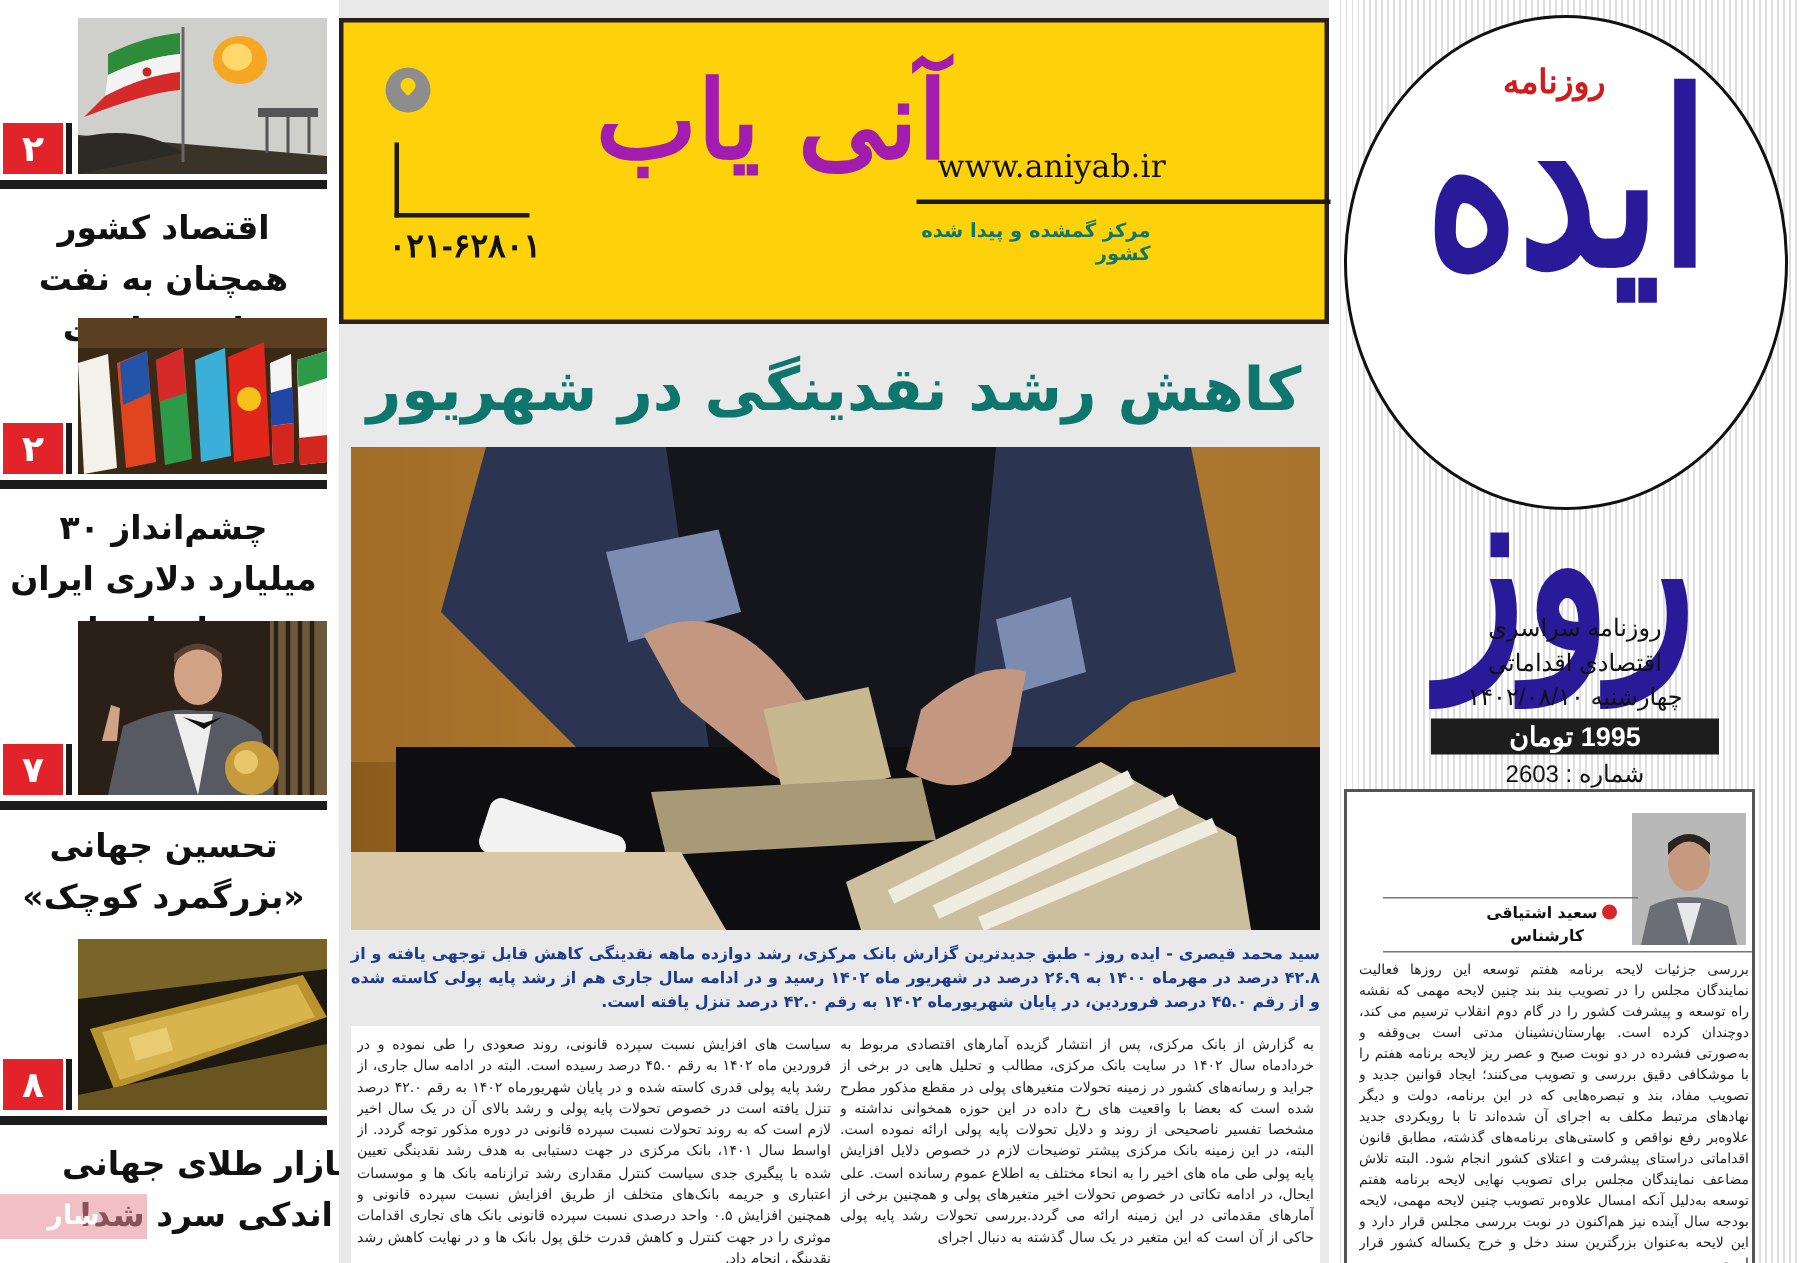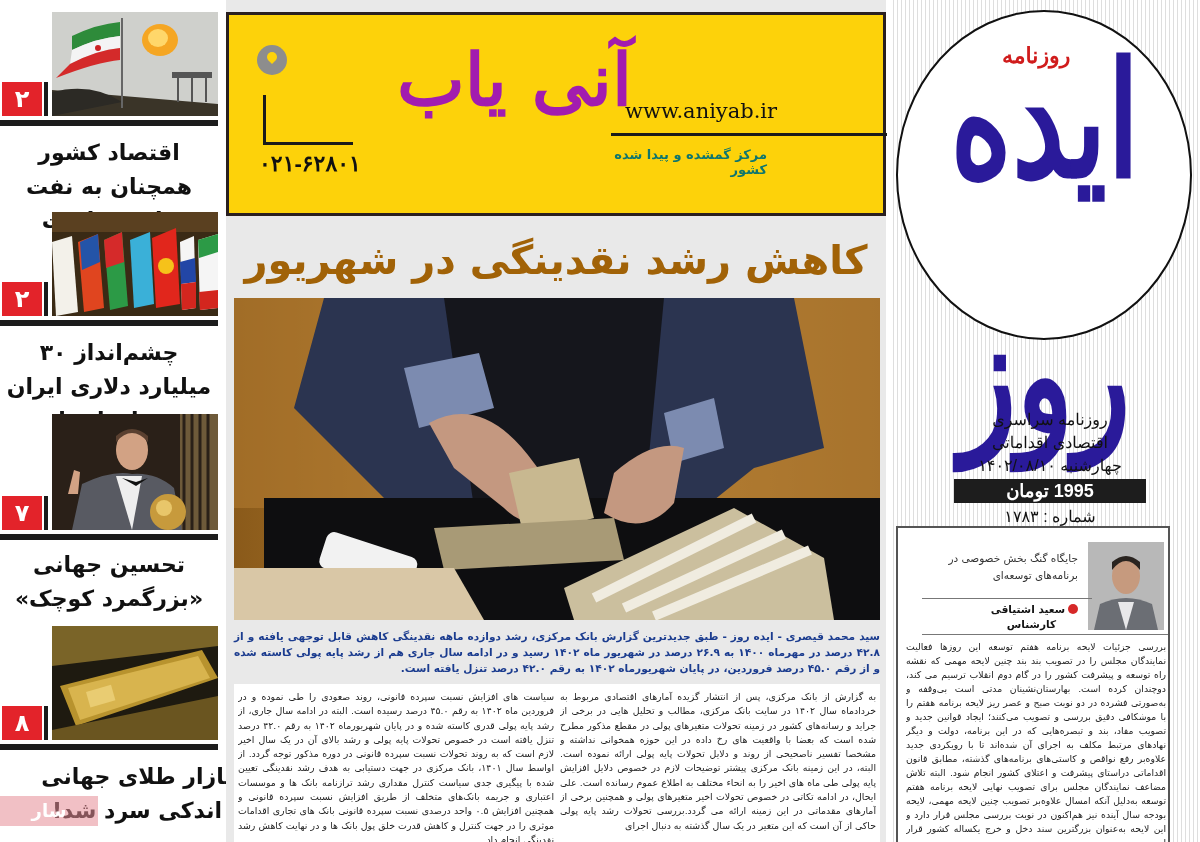--- a/index.html
+++ b/index.html
@@ -29,21 +29,21 @@
   .ad-logo { position: absolute; left: 168px; top: 22px; font-family: "DejaVu Serif", serif; font-weight: bold;
     font-size: 72px; color: #a21caf; direction: rtl; line-height: 1.2; letter-spacing: 2px; }
   .ad-phone { position: absolute; left: 30px; top: 136px; font-family: Liberation Sans, sans-serif; font-weight: bold;
     font-size: 22px; color: #111; letter-spacing: 2px; direction: ltr; }
   .ad-url { position: absolute; left: 396px; top: 84px; font-family: "DejaVu Serif", serif; font-size: 21px; color: #111; }
   .ad-line { position: absolute; left: 382px; top: 118px; width: 276px; height: 3px; background: #1a1a1a; }
   .ad-sub { position: absolute; left: 378px; top: 132px; width: 160px; direction: rtl; text-align: right;
     font-family: "DejaVu Sans", sans-serif; font-weight: bold; font-size: 13px; color: #0f766e; }
 
   .headline { position: absolute; left: 0; top: 230px; width: 660px; direction: rtl; text-align: center;
-    font-family: "DejaVu Sans", sans-serif; font-weight: bold; font-size: 40px; color: #a16207; line-height: 60px; letter-spacing: -1px; }
+    font-family: "DejaVu Sans", sans-serif; font-weight: bold; font-size: 40px; color: #0f766e; line-height: 60px; letter-spacing: -1px; }
 
   .main-photo { position: absolute; left: 8px; top: 298px; width: 646px; height: 322px; overflow: hidden; }
 
   .lead { position: absolute; left: 8px; top: 628px; width: 646px; direction: rtl; text-align: justify;
     font-family: "DejaVu Sans", sans-serif; font-weight: bold; font-size: 10.6px; line-height: 16px; color: #1b3c8f; }
 
   .body-cols { position: absolute; left: 8px; top: 684px; width: 646px; height: 158px; background: #fff; }
   .body-col { position: absolute; top: 6px; width: 316px; direction: rtl; text-align: justify;
     font-family: "DejaVu Sans", sans-serif; font-size: 9.4px; line-height: 14.3px; color: #222; overflow: hidden; height: 152px; }
   .body-col.right { right: 4px; }
@@ -233,34 +233,33 @@
 <div class="right-col">
   <div class="masthead-circle"></div>
   <div class="masthead-logo">ایده روز</div>
   <div class="masthead-pre">روزنامه</div>
 
   <div class="masthead-info">
     <div>روزنامه سراسری</div>
     <div>اقتصادی اقداماتی</div>
     <div>چهارشنبه ۱۴۰۲/۰۸/۱۰</div>
     <span class="price-bar">1995 تومان</span>
-    <div>شماره : ۱۷۸۳</div>
+    <div>شماره : 2603</div>
     <div class="site-url">EIDEHROOZ.COM</div>
   </div>
 
   <div class="opinion-box">
     <div class="op-photo">
       <svg width="76" height="88" viewBox="0 0 76 88">
         <rect width="76" height="88" fill="#b8b8b8"></rect>
         <path d="M6 88 L12 62 Q38 50 64 62 L70 88 Z" fill="#6b6e74"></path>
         <path d="M30 60 L38 88 L46 60 Z" fill="#e8e8ea"></path>
         <ellipse cx="38" cy="34" rx="14" ry="18" fill="#c69a7e"></ellipse>
         <path d="M24 28 Q38 10 52 28 L52 20 Q38 8 24 20 Z" fill="#2a2420"></path>
       </svg>
     </div>
-    <div class="op-title">جایگاه گنگ بخش خصوصی در برنامه‌های توسعه‌ای</div>
     <div class="op-rule1"></div>
     <div class="op-author"><span class="pin"></span><span>سعید اشتیاقی</span></div>
     <div class="op-role">کارشناس</div>
     <div class="op-rule2"></div>
     <div class="op-body">بررسی جزئیات لایحه برنامه هفتم توسعه این روزها فعالیت نمایندگان مجلس را در تصویب بند بند چنین لایحه مهمی که نقشه راه توسعه و پیشرفت کشور را در گام دوم انقلاب ترسیم می کند، دوچندان کرده است. بهارستان‌نشینان مدتی است بی‌وقفه و به‌صورتی فشرده در دو نوبت صبح و عصر ریز لایحه برنامه هفتم را با موشکافی دقیق بررسی و تصویب می‌کنند؛ ایجاد قوانین جدید و تصویب مفاد، بند و تبصره‌هایی که در این برنامه، دولت و دیگر نهادهای مرتبط مکلف به اجرای آن شده‌اند تا با رویکردی جدید علاوه‌بر رفع نواقص و کاستی‌های برنامه‌های گذشته، مطابق قانون اقداماتی دراستای پیشرفت و اعتلای کشور انجام شود. البته تلاش مضاعف نمایندگان مجلس برای تصویب نهایی لایحه برنامه هفتم توسعه به‌دلیل آنکه امسال علاوه‌بر تصویب چنین لایحه مهمی، لایحه بودجه سال آینده نیز هم‌اکنون در نوبت بررسی مجلس قرار دارد و این لایحه به‌عنوان بزرگترین سند دخل و خرج یکساله کشور قرار است</div>
   </div>
 </div>
 
 </body></html>

